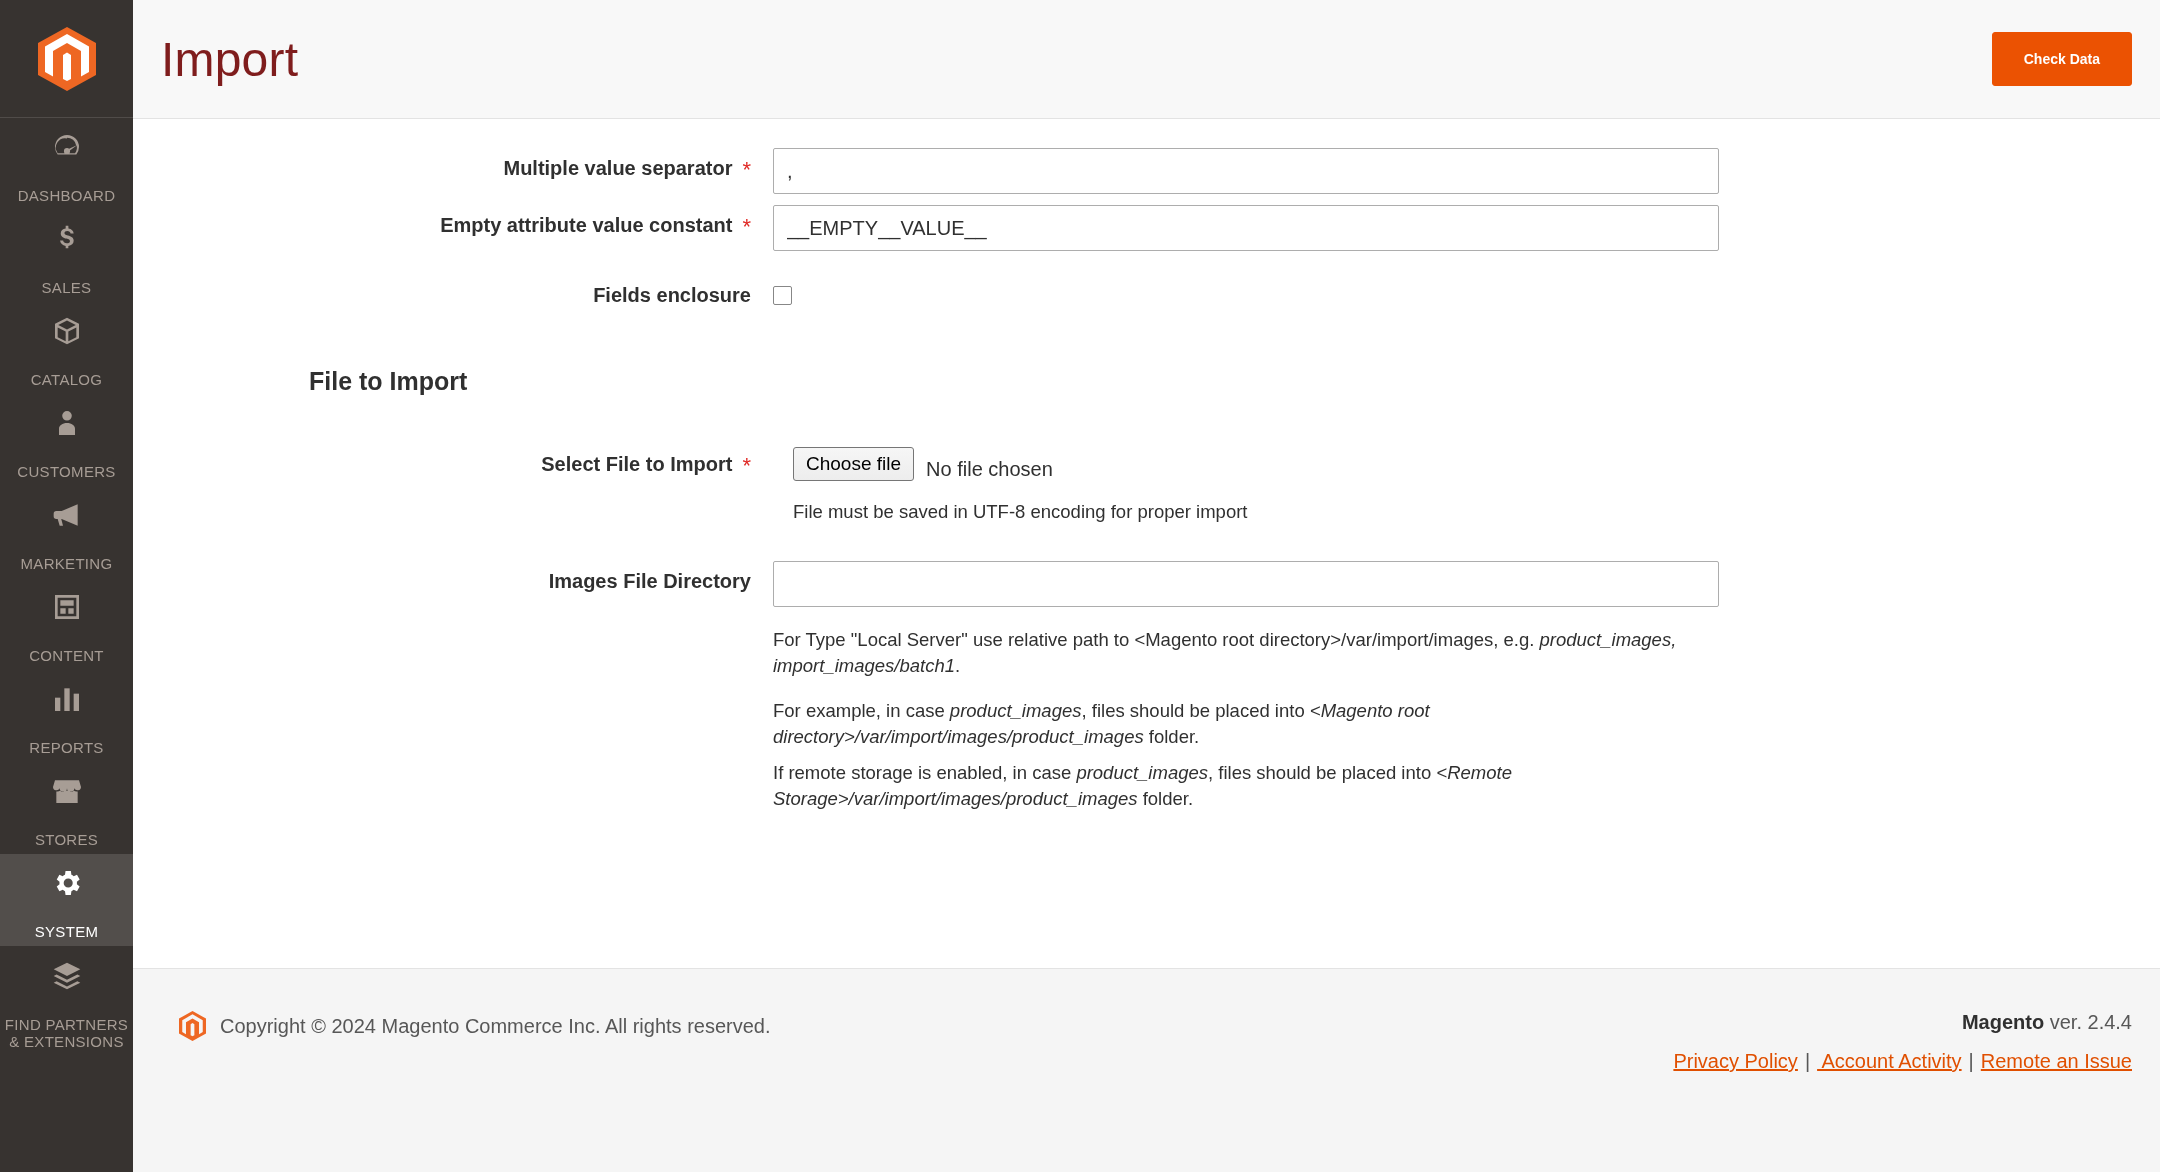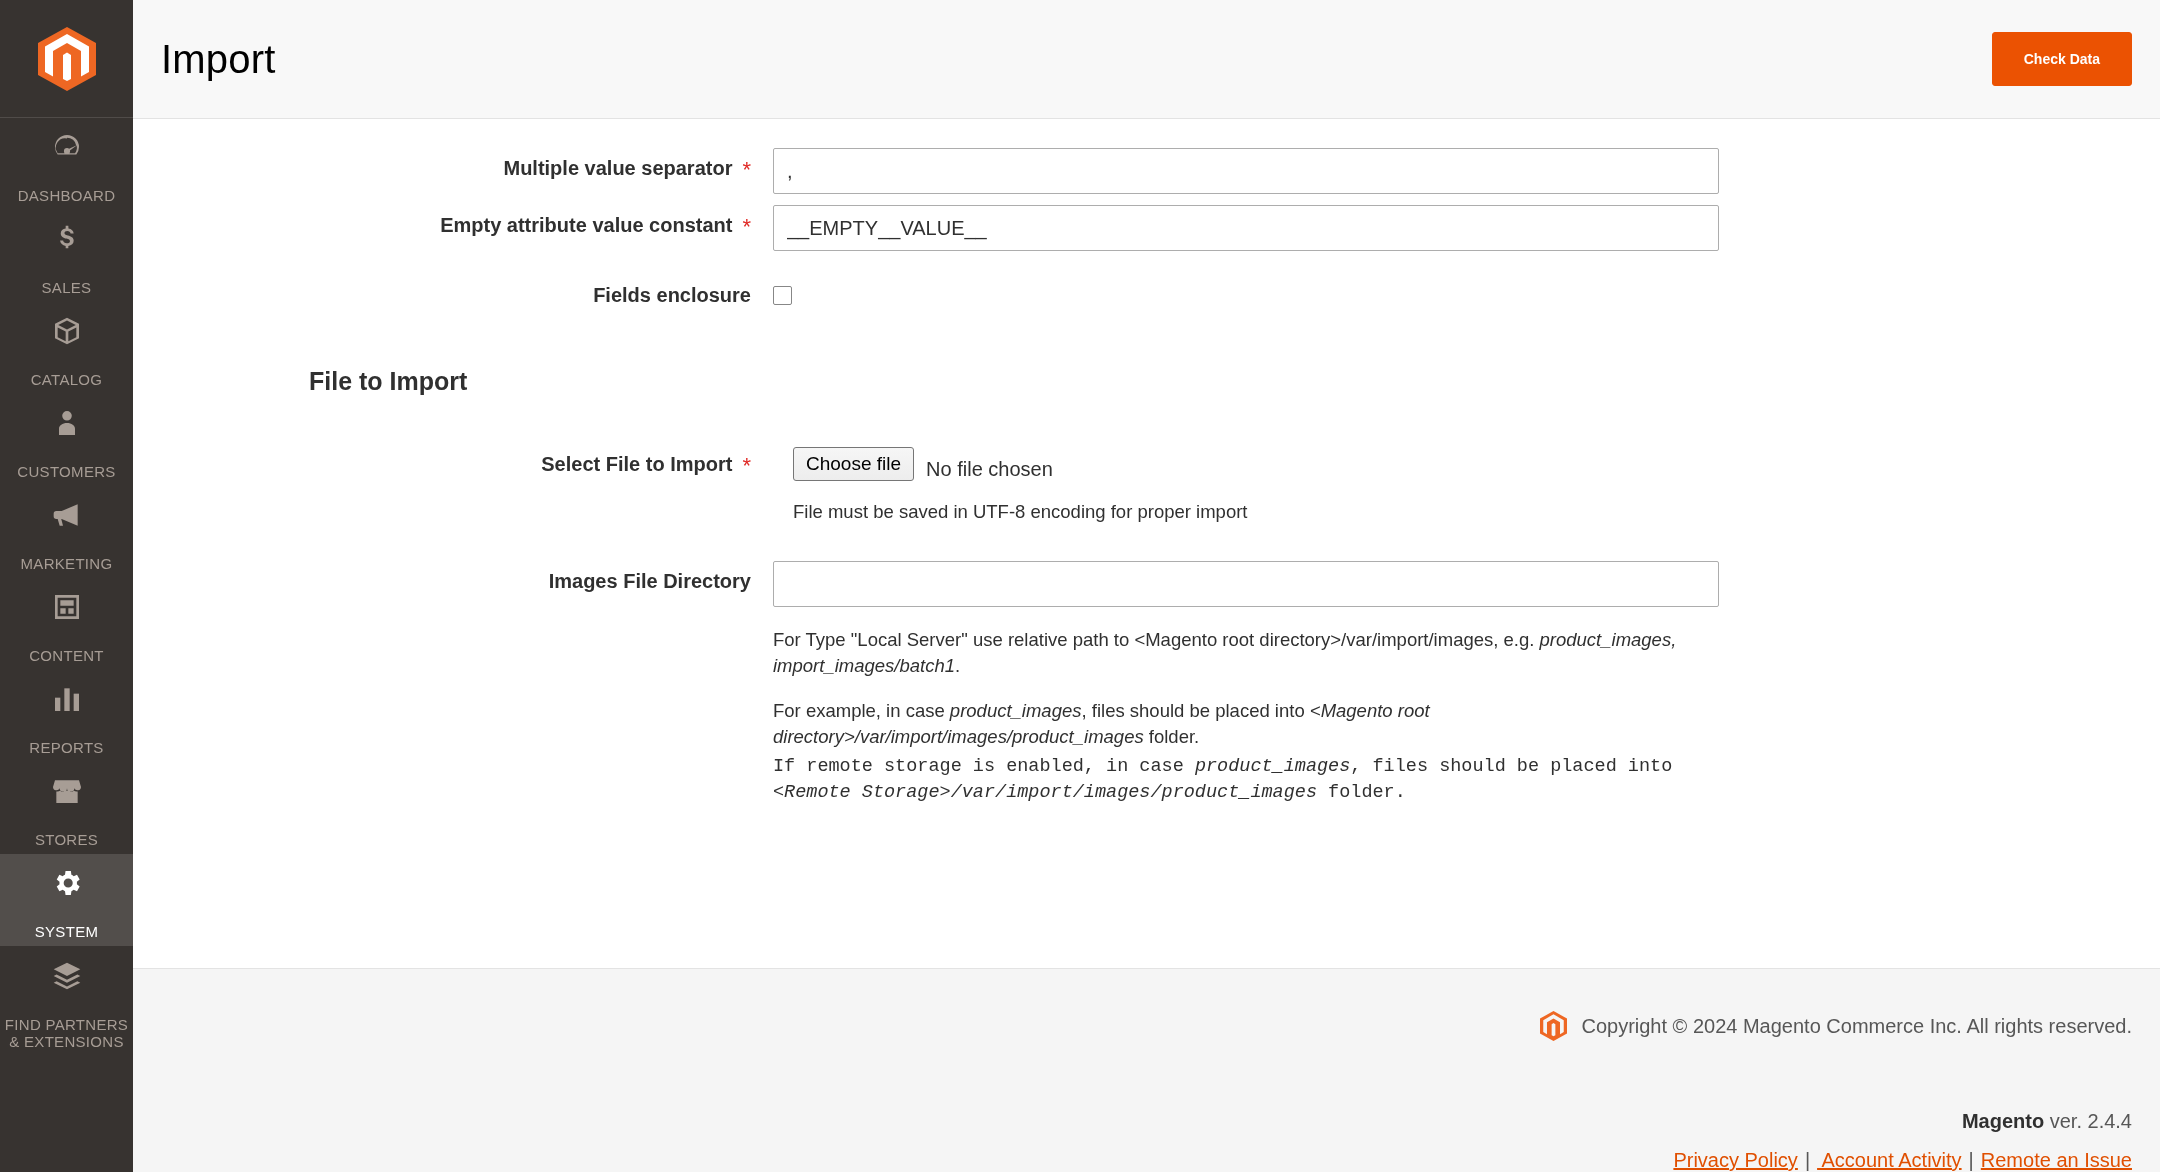--- a/index.html
+++ b/index.html
@@ -76,23 +76,23 @@
   .page-header {
     height: 119px;
     background: #f8f8f8;
     border-bottom: 1px solid #e3e3e3;
     display: flex;
     align-items: center;
     justify-content: space-between;
     padding: 0 28px 0 22px;
   }
   .page-title {
-    font-size: 40px;
+    font-size: 48px;
     font-weight: 400;
-    color: #000000;
+    color: #7f1d1d;
     letter-spacing: 0.2px;
     padding-left: 6px;
   }
   .primary-btn {
     background: #eb5202;
     color: #ffffff;
     border: 1px solid #eb5202;
     font-size: 14px;
     font-weight: 700;
     padding: 18px 31px;
@@ -186,24 +186,23 @@
     max-width: 952px;
   }
   .note .it { font-style: italic; }
 
   
   .footer {
     background: #f5f5f5;
     border-top: 1px solid #e3e3e3;
     height: 204px;
     display: flex;
-    align-items: flex-end;
+    align-items: flex-start;
     justify-content: space-between;
     padding: 42px 28px 0 46px;
-    flex-direction: column;
   }
   .copyright {
     display: flex;
     align-items: center;
     font-size: 20px;
     color: #575757;
   }
   .copyright .mini-logo {
     width: 27px; height: 30px;
     margin-right: 14px;
@@ -399,21 +398,21 @@
           <input class="text-input" type="text" value="" style="">
 
           <div class="note" style="margin-top:20px;">
             <span>For Type "Local Server" use relative path to &lt;Magento root directory&gt;/var/import/images, e.g. </span><span class="it">product_images, import_images/batch1</span><span>.</span>
           </div>
 
           <div class="note" style="margin-top:19px;">
             <span>For example, in case </span><span class="it">product_images</span><span>, files should be placed into </span><span class="it">&lt;Magento root directory&gt;/var/import/images/product_images</span><span> folder.</span>
           </div>
 
-          <div class="note" style="margin-top:4px;font-family:Liberation Mono, monospace;">
+          <div class="note" style="margin-top:10px;">
             <span>If remote storage is enabled, in case </span><span class="it">product_images</span><span>, files should be placed into </span><span class="it">&lt;Remote Storage&gt;/var/import/images/product_images</span><span> folder.</span>
           </div>
         </div>
       </div>
 
     </div>
 
     <div class="footer">
       <div class="copyright">
         <span class="mini-logo">

